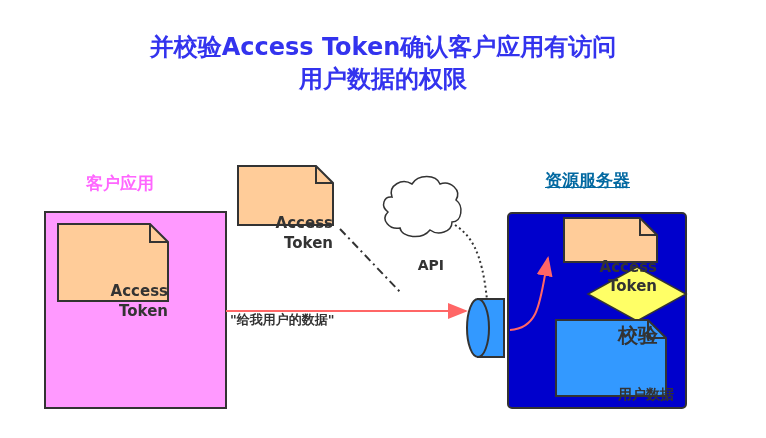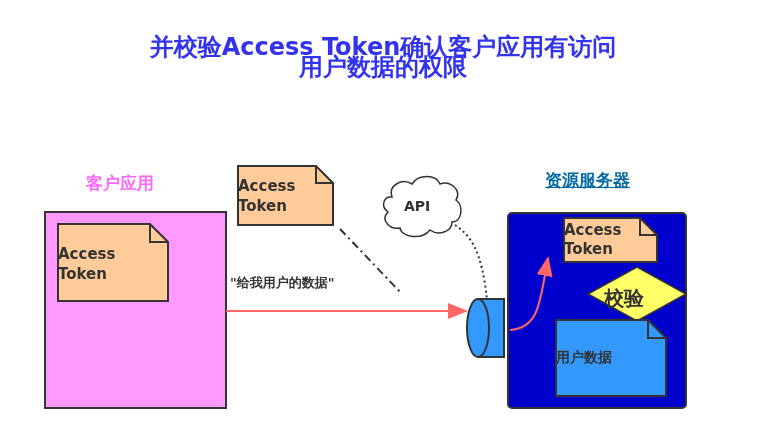--- a/index.html
+++ b/index.html
@@ -1,25 +1,25 @@
 <!DOCTYPE html>
 <html><head>
 <meta charset="utf-8">
 <style>
   html, body { margin: 0; padding: 0; }
   body { width: 766px; height: 438px; background: #ffffff; position: relative; overflow: hidden;
          font-family: "DejaVu Sans", "Liberation Sans", sans-serif; }
   .title { position: absolute; left: 0; width: 766px; text-align: center; color: #3333ee;
            font-weight: bold; font-size: 24px; line-height: 30px; }
   .t1 { top: 32px; }
-  .t2 { top: 52px; }
+  .t2 { top: 64px; }
   .label { position: absolute; font-weight: bold; font-size: 17px; margin-top: 14px; }
   .client-label { left: 86px; top: 158px; color: #ff66ff; }
   .server-label { left: 545px; top: 155px; color: #0369a1; text-decoration: underline; }
-  .txt { position: absolute; font-weight: bold; color: #333; text-align: left; }
+  .txt { position: absolute; font-weight: bold; color: #333; text-align: right; margin-top: 37px; }
   svg { position: absolute; left: 0; top: 0; }
 </style>
 </head>
 <body>
 
 <div class="title t1">并校验Access Token确认客户应用有访问</div>
 <div class="title t2">用户数据的权限</div>
 
 <div class="label client-label">客户应用</div>
 <div class="label server-label">资源服务器</div>
@@ -70,21 +70,21 @@
   <div>Token</div>
 </div>
 
 <div class="txt" style="left:238px;top:176px;width:95px;font-size:15px;line-height:20px;">
   <div>Access</div>
   <div>Token</div>
 </div>
 
 <div class="txt" style="left:230px;top:274px;font-size:13px;">"给我用户的数据"</div>
 
-<div class="txt" style="left:404px;top:198px;width:40px;font-size:14px;">API</div>
+<div class="txt" style="left:404px;top:220px;width:40px;font-size:14px;">API</div>
 
 <div class="txt" style="left:564px;top:221px;width:93px;font-size:15px;line-height:19px;">
   <div>Access</div>
   <div>Token</div>
 </div>
 
 <div class="txt" style="left:604px;top:285px;width:54px;font-size:20px;">校验</div>
 
 <div class="txt" style="left:556px;top:349px;width:118px;font-size:14px;">用户数据</div>
 

